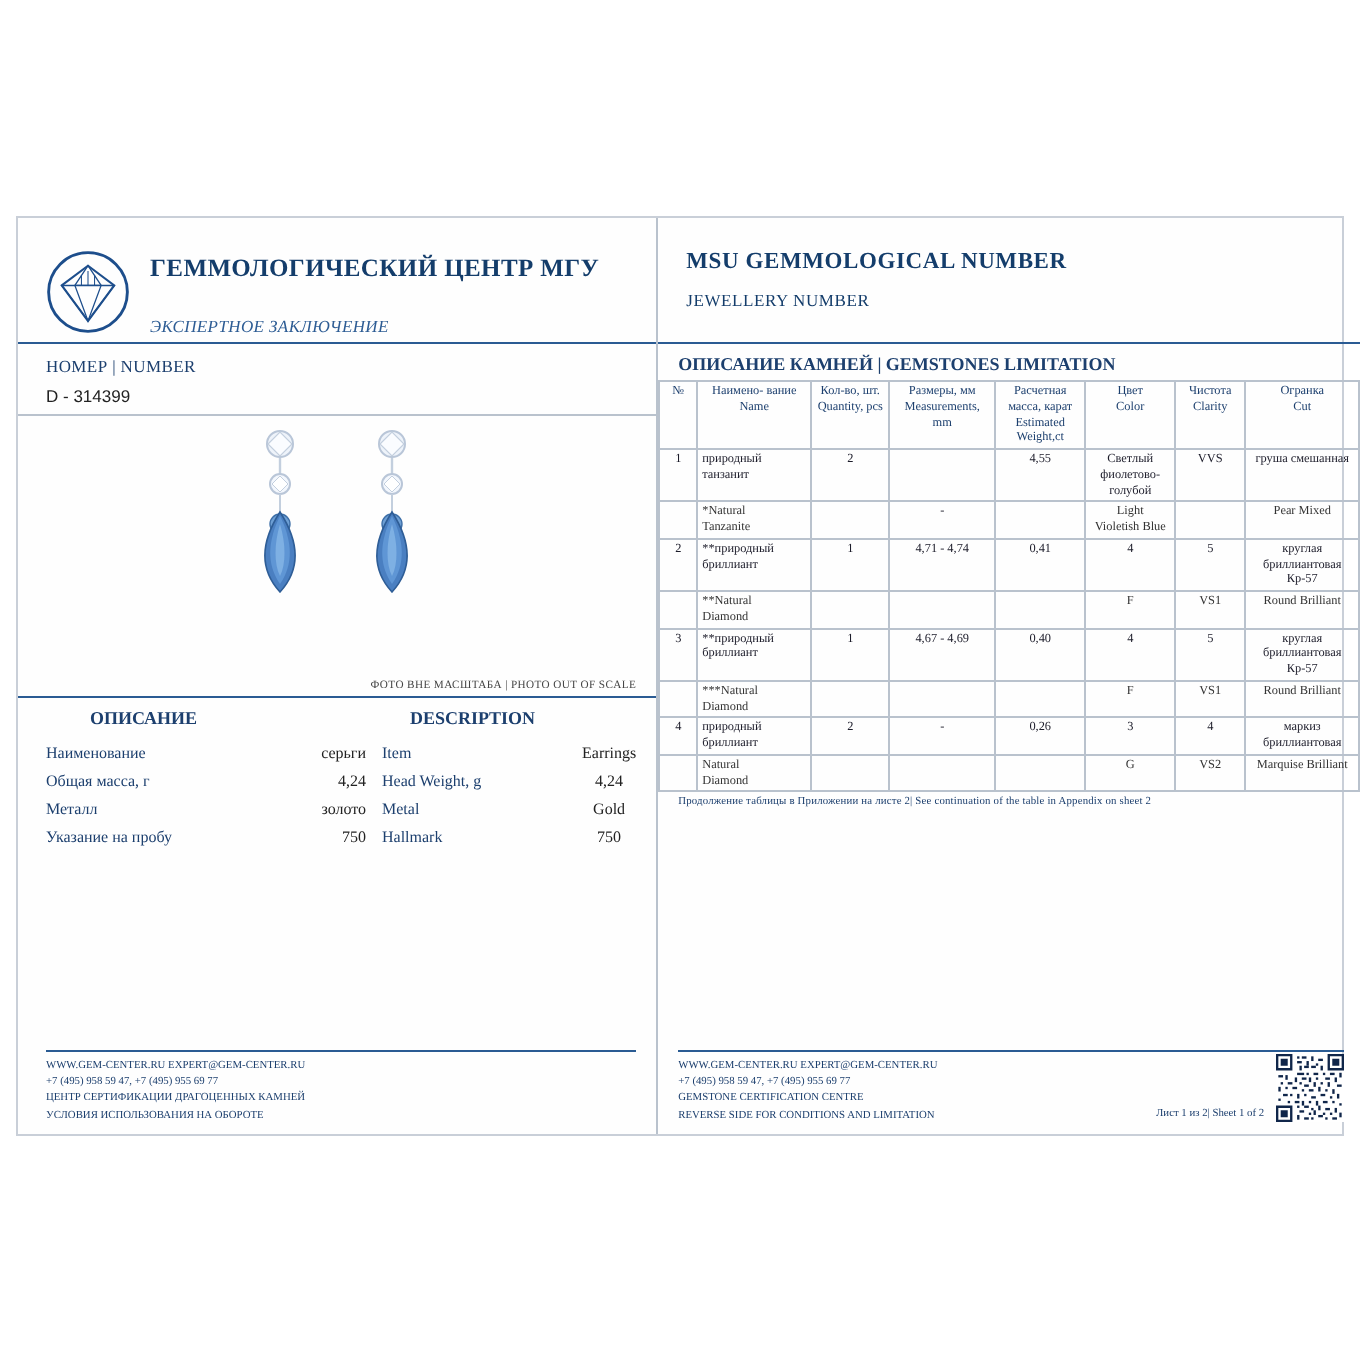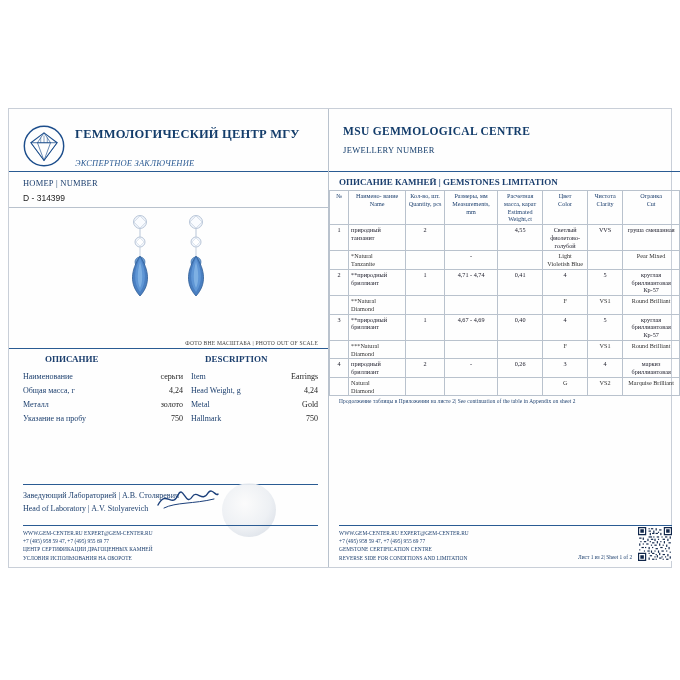--- a/index.html
+++ b/index.html
@@ -153,21 +153,21 @@
     font-size: 8px;
   }
   .drow {
     display: flex;
     padding: 2.5px 0;
     color: #222;
   }
   .drow .a { width: 100px; color: #1c3f6e; }
   .drow .b { width: 60px; text-align: right; padding-right: 8px; }
   .drow .c { width: 100px; color: #1c3f6e; }
-  .drow .d { flex: 1; text-align: right; }
+  .drow .d { flex: 1; text-align: center; }
 
   
   .sign-area {
     position: absolute;
     left: 0; right: 0;
     bottom: 52px;
     padding: 0 10px 0 14px;
     font-size: 8px;
     color: #1c3f6e;
   }
@@ -376,44 +376,34 @@
           <div class="d">Gold</div>
         </div>
         <div class="drow">
           <div class="a">Указание на пробу</div>
           <div class="b">750</div>
           <div class="c">Hallmark</div>
           <div class="d">750</div>
         </div>
       </div>
 
-      <div class="sign-area">
-        <div class="rule-blue" style="margin-bottom:4px"></div>
-        <div class="sign-line">Заведующий Лабораторией | А.В. Столяревич</div>
-        <div class="sign-line">Head of Laboratory | A.V. Stolyarevich</div>
-        <svg class="sig-scribble" viewBox="0 0 64 26">
-          <path d="M2 20 C10 4 16 24 22 10 C27 -1 30 22 36 12 C41 4 46 18 52 8 C56 2 60 12 62 9" fill="none" stroke="#1b3f7a" stroke-width="1.4" stroke-linecap="round"></path>
-          <path d="M8 23 C20 17 38 19 58 14" fill="none" stroke="#1b3f7a" stroke-width="1" stroke-linecap="round"></path>
-        </svg>
-        <div class="seal"></div>
-      </div>
 
       <div class="footer">
         <div class="top-rule"></div>
         <div>WWW.GEM-CENTER.RU EXPERT@GEM-CENTER.RU</div>
         <div>+7 (495) 958 59 47, +7 (495) 955 69 77</div>
         <div>ЦЕНТР СЕРТИФИКАЦИИ ДРАГОЦЕННЫХ КАМНЕЙ</div>
         <div>УСЛОВИЯ ИСПОЛЬЗОВАНИЯ НА ОБОРОТЕ</div>
       </div>
     </div>
 
     <div class="right-col">
 
       <div class="hdr-right">
-        <div class="org-title-en">MSU GEMMOLOGICAL CENTRE</div>
+        <div class="org-title-en">MSU GEMMOLOGICAL NUMBER</div>
         <div class="org-sub-en">JEWELLERY NUMBER</div>
       </div>
 
       <div class="rule-blue"></div>
 
       <div class="gems-title">ОПИСАНИЕ КАМНЕЙ | GEMSTONES LIMITATION</div>
 
       <table class="gems">
         <thead>
           <tr>

